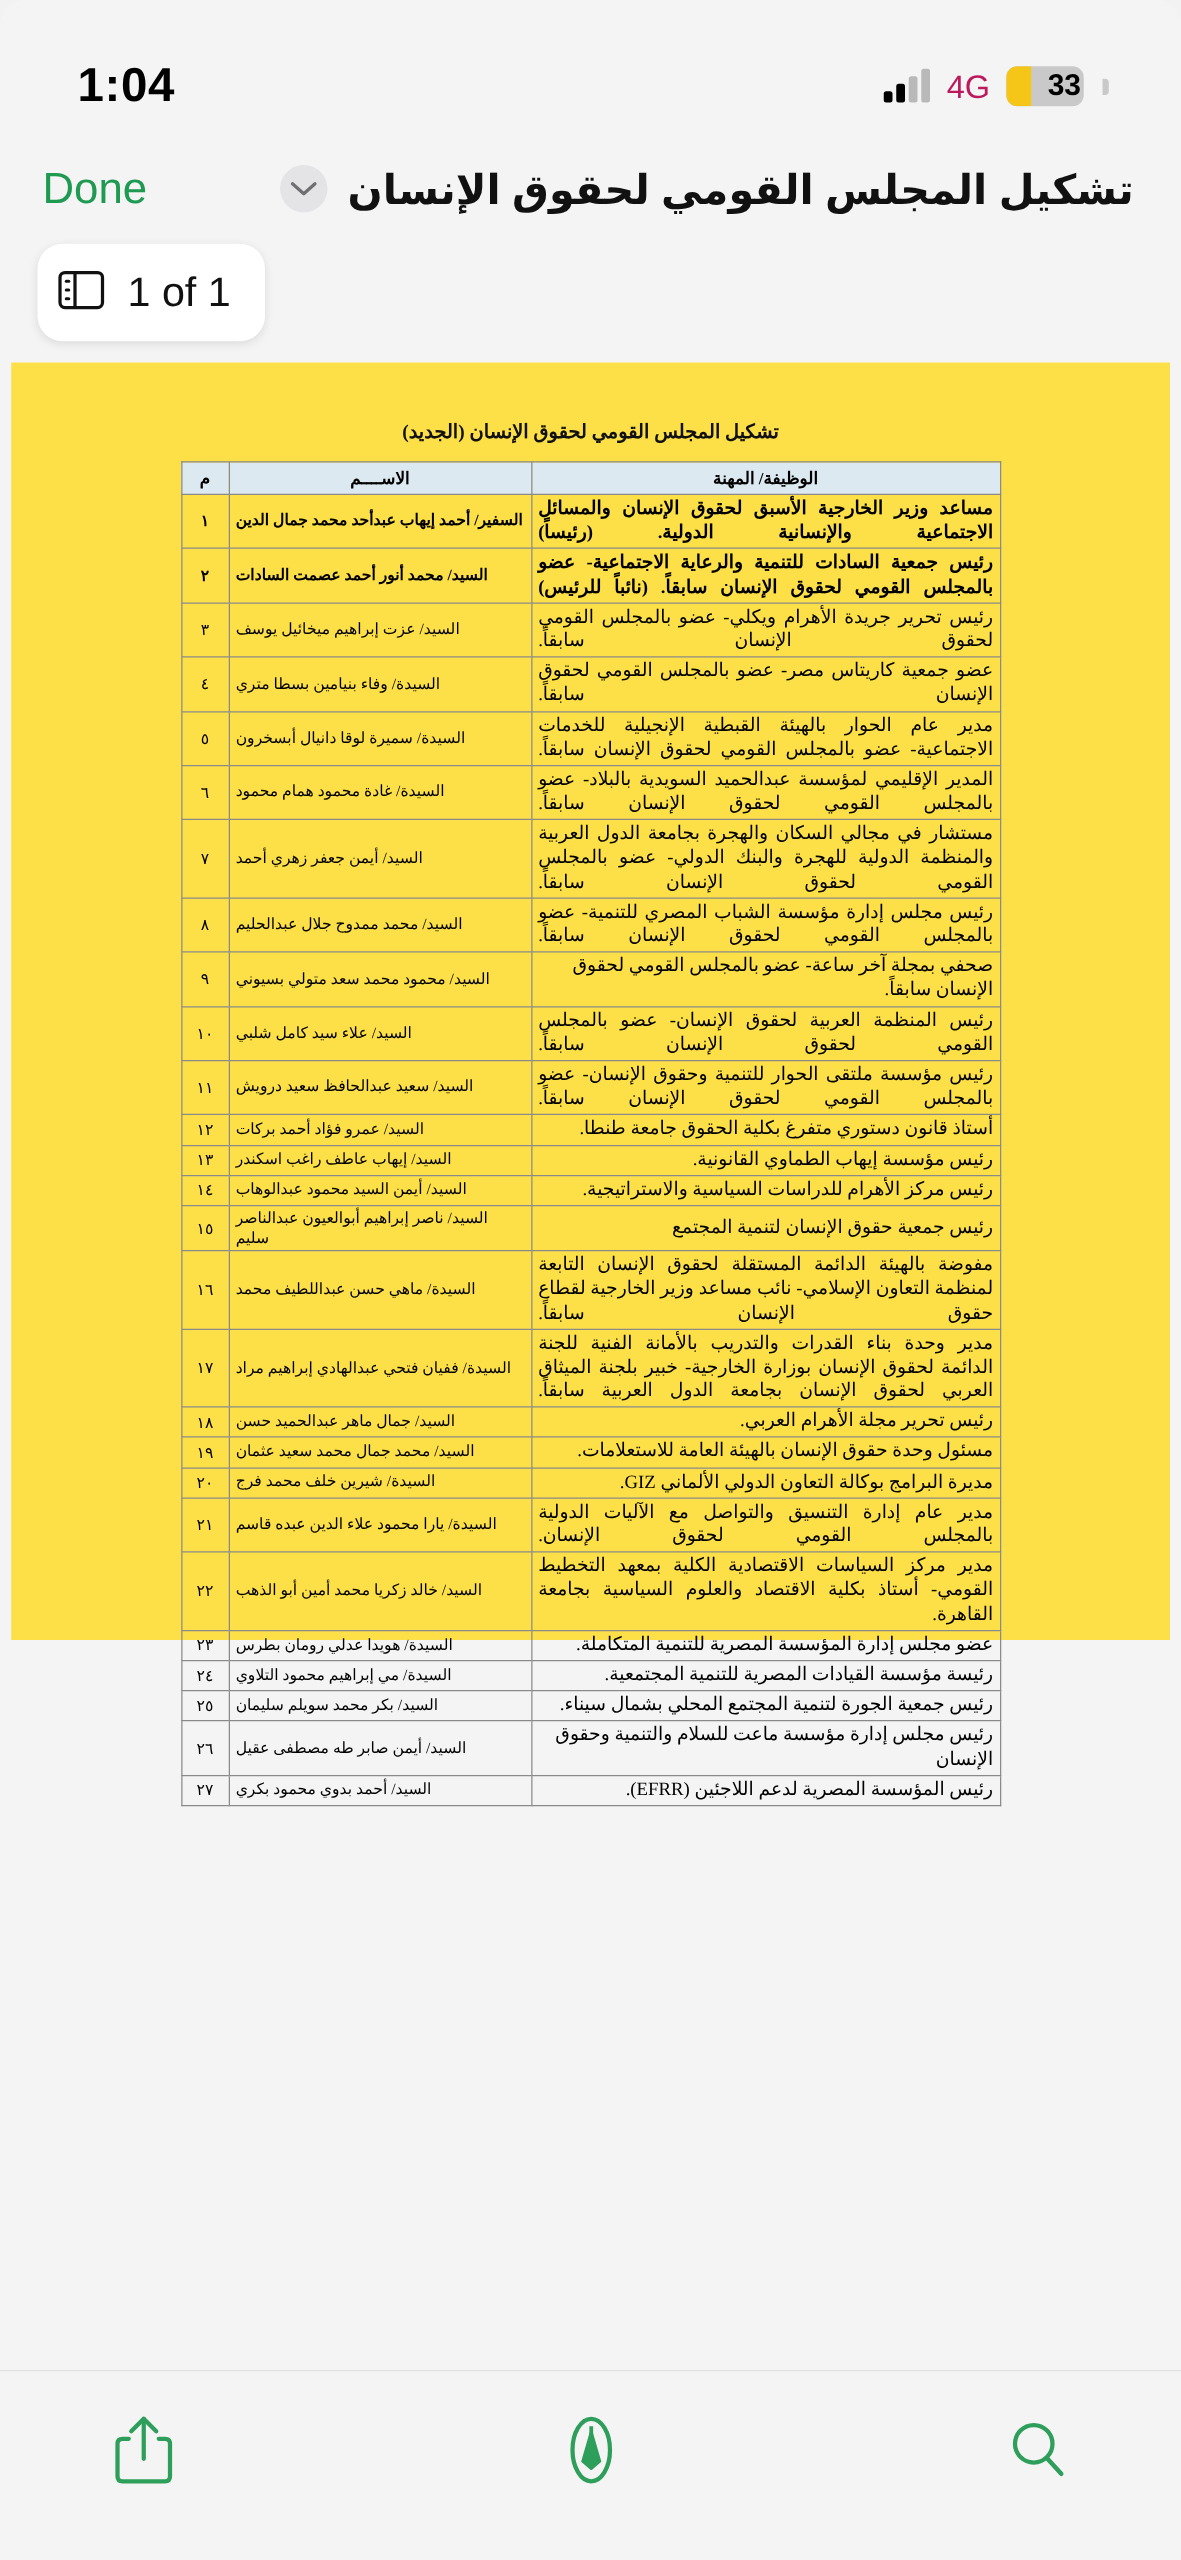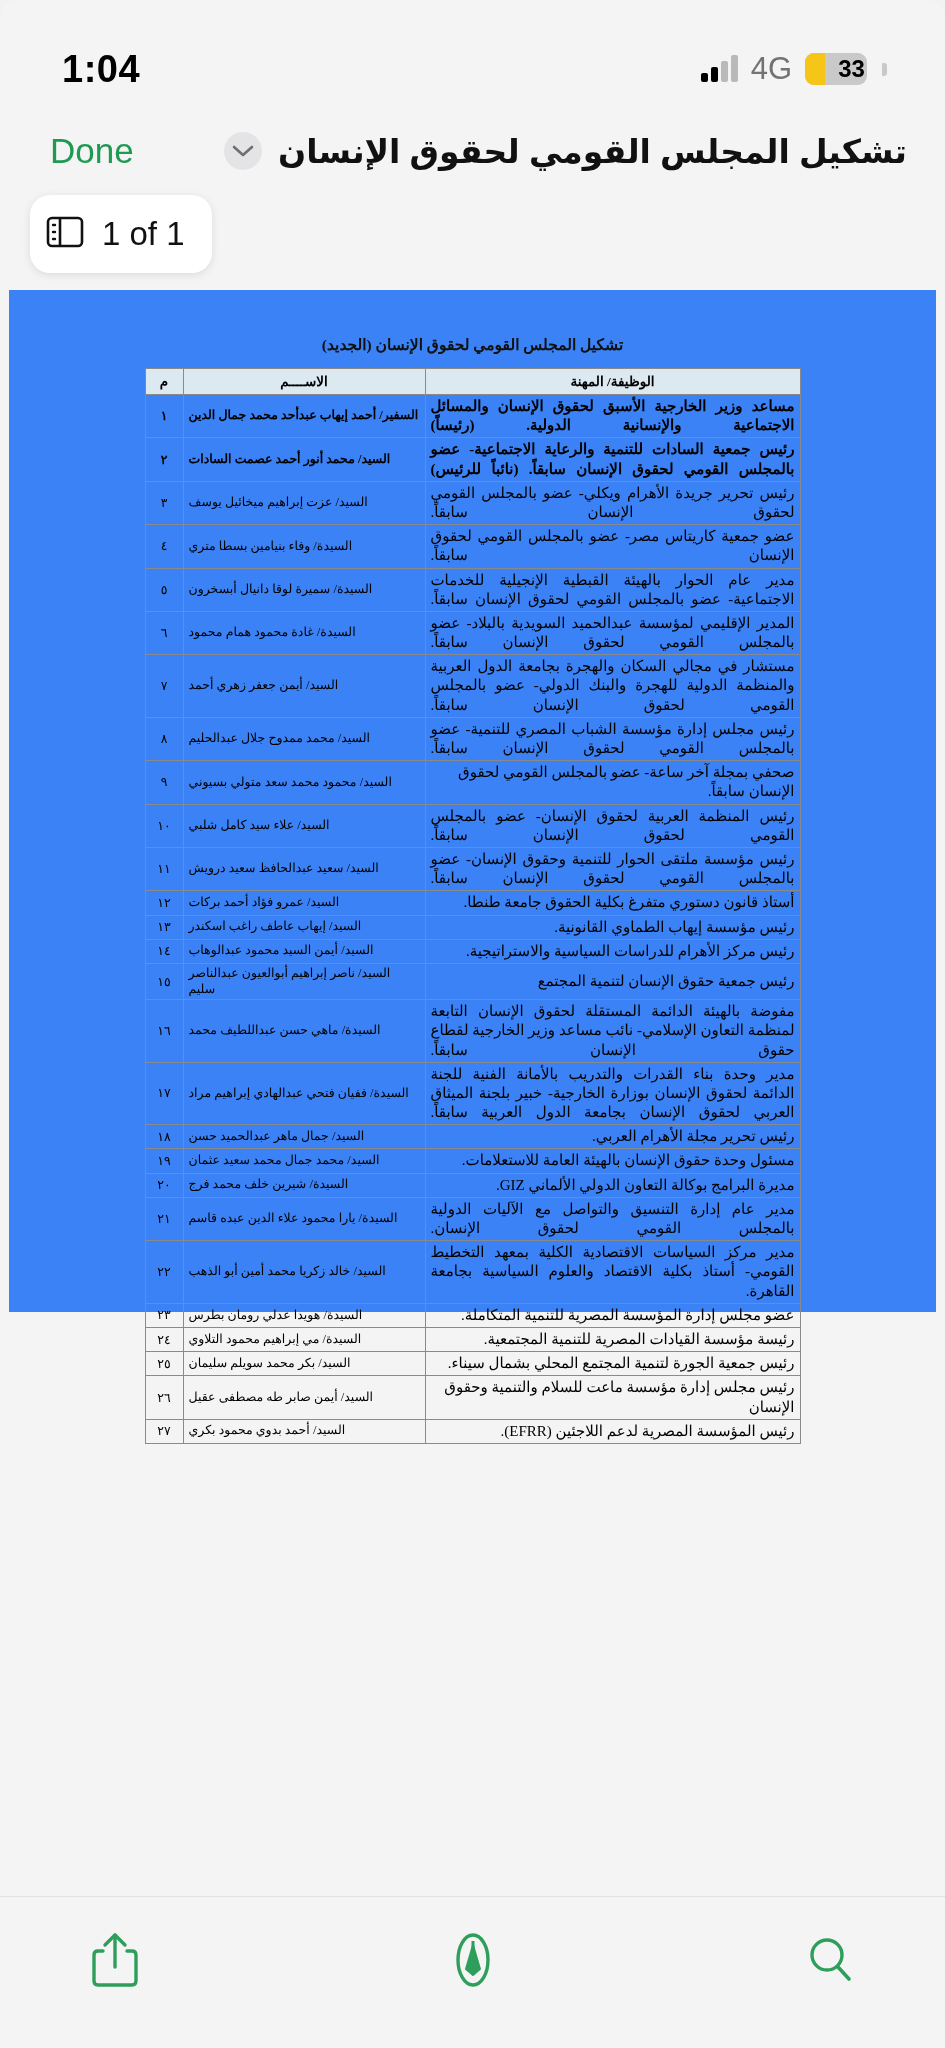--- a/index.html
+++ b/index.html
@@ -19,42 +19,42 @@
     padding: 30px 58px 0 62px;
   }
   .status-time { font-size: 38px; font-weight: 600; color: #000; letter-spacing: .5px; }
   .status-right { display: flex; align-items: center; gap: 13px; }
   .sig { display: flex; align-items: flex-end; gap: 3px; height: 26px; }
   .sig i { display: block; width: 7px; border-radius: 2px; background: #000; }
   .sig i:nth-child(1) { height: 9px; }
   .sig i:nth-child(2) { height: 15px; }
   .sig i:nth-child(3) { height: 21px; background: #b9b9b9; }
   .sig i:nth-child(4) { height: 27px; background: #b9b9b9; }
-  .net-label { font-size: 31px; font-weight: 500; color: #737373; }
+  .net-label { font-size: 26px; font-weight: 500; color: #be185d; }
   .battery {
     position: relative; width: 62px; height: 32px; border-radius: 9px;
     background: #c9c9c9; display: flex; align-items: center; overflow: hidden;
   }
   .battery .fill {
     position: absolute; left: 0; top: 0; bottom: 0; width: 33%;
     background: #f5c518;
   }
   .battery .pct {
     position: relative; width: 100%; text-align: center;
     font-size: 24px; font-weight: 600; color: #000; padding-left: 31px;
   }
   .batt-tip {
     width: 5px; height: 13px; background: #c9c9c9; border-radius: 0 3px 3px 0; margin-left: 2px;
   }
 
   
   .navbar {
     position: absolute; top: 108px; left: 0; right: 0; height: 86px;
     display: flex; align-items: center; justify-content: space-between;
-    padding: 0 38px 0 40px;
+    padding: 0 38px 0 24px;
   }
   .done-btn {
     font-size: 35px; color: #1f9a52; font-weight: 400; cursor: pointer;
     padding: 6px 10px;
   }
   .nav-title-wrap { display: flex; align-items: center; gap: 16px; }
   .nav-title {
     font-size: 33px; font-weight: 700; color: #111; direction: rtl;
     white-space: nowrap;
   }
@@ -72,21 +72,21 @@
     box-shadow: 0 2px 8px rgba(0,0,0,.10);
     display: flex; align-items: center; gap: 16px;
     padding: 0 14px;
   }
   .page-chip .lbl { font-size: 33px; color: #111; font-weight: 400; }
 
   
   .sheet {
     position: absolute; top: 290px; left: 9px;
     width: 927px; height: 1022px;
-    background: #3b82f6;
+    background: #fde047;
   }
   .doc-inner { padding: 28px 24px 0 24px; direction: rtl; }
   .doc-title {
     text-align: center; font-size: 15.5px; font-weight: 700; color: #111;
     font-family: "Liberation Serif", "DejaVu Serif", serif;
     margin: 18px 0 14px 0; letter-spacing: 0px;
   }
 
   table.doc-table {
     border-collapse: collapse; width: 655px; margin: 0 auto;

